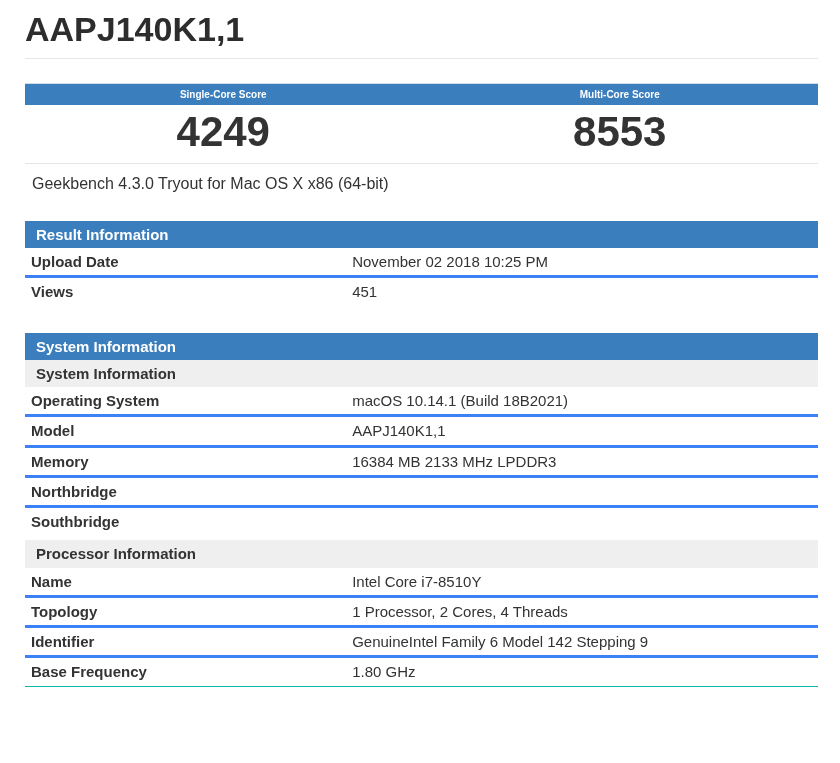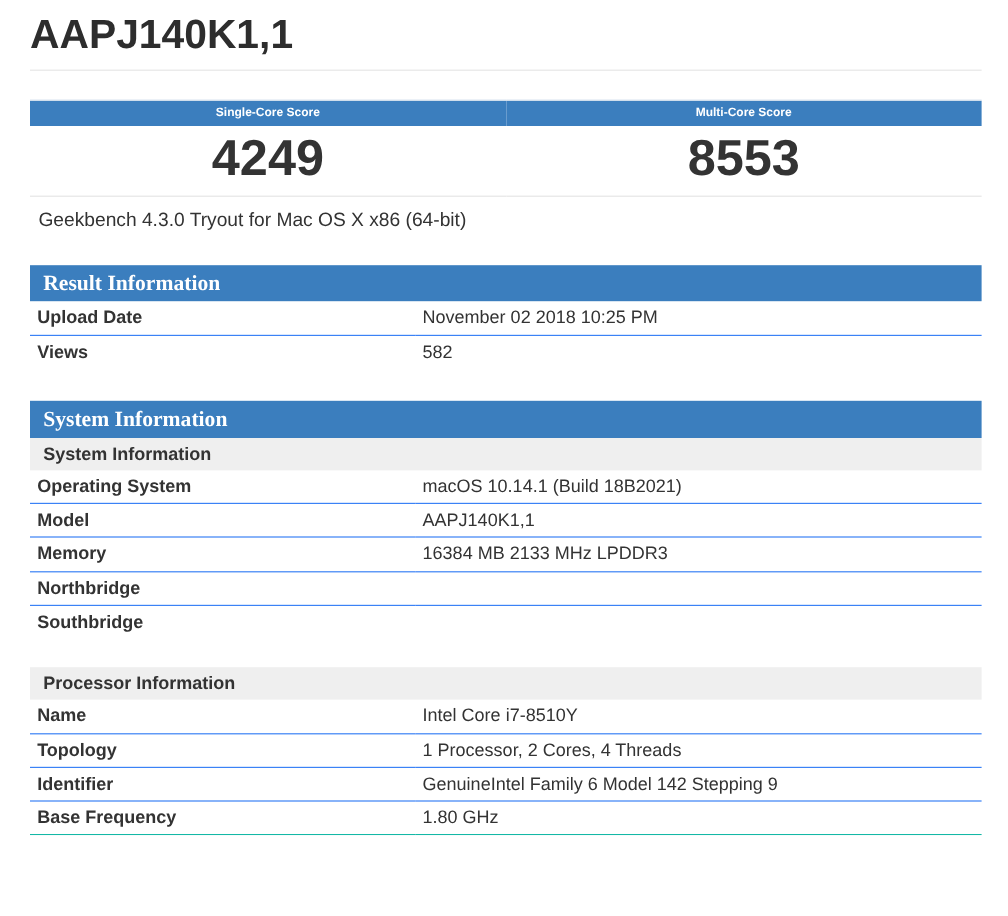--- a/index.html
+++ b/index.html
@@ -54,46 +54,45 @@
     color: #333333;
     padding: 11px 0 0 7px;
     line-height: 1.15;
   }
   .section {
     margin-top: 27px;
   }
   .section-header {
     background: #3b7ebe;
     color: #ffffff;
-    font-size: 18px;
+    font-size: 15px;
     font-weight: bold;
     padding: 5px 11px;
     line-height: 1.15;
-    font-family: Liberation Serif, serif;
   }
   .subsection-header {
     background: #efefef;
     color: #333333;
     font-size: 15px;
     font-weight: bold;
     padding: 5px 11px;
     line-height: 1.15;
   }
   .subsection-header.spaced {
-    margin-top: 24px;
+    margin-top: 5px;
   }
   .info-table {
     width: 100%;
     border-collapse: collapse;
     font-size: 15px;
   }
   .info-table td {
     padding: 5px 6px;
     vertical-align: top;
-    border-bottom: 1px solid #3b82f6;
+    border-bottom: 3px solid #3b82f6;
     line-height: 1.15;
   }
   .info-table td.label {
     font-weight: bold;
     width: 40.5%;
     color: #333333;
   }
   .info-table td.value {
     color: #333333;
   }
@@ -133,21 +132,21 @@
     <table class="info-table">
       <tbody>
 
           <tr>
             <td class="label">Upload Date</td>
             <td class="value">November 02 2018 10:25 PM</td>
           </tr>
 
           <tr>
             <td class="label">Views</td>
-            <td class="value">582</td>
+            <td class="value">451</td>
           </tr>
         </tbody>
     </table>
   </div>
 
   <div class="section">
     <div class="section-header">System Information</div>
 
     <div class="subsection-header">System Information</div>
     <table class="info-table">

